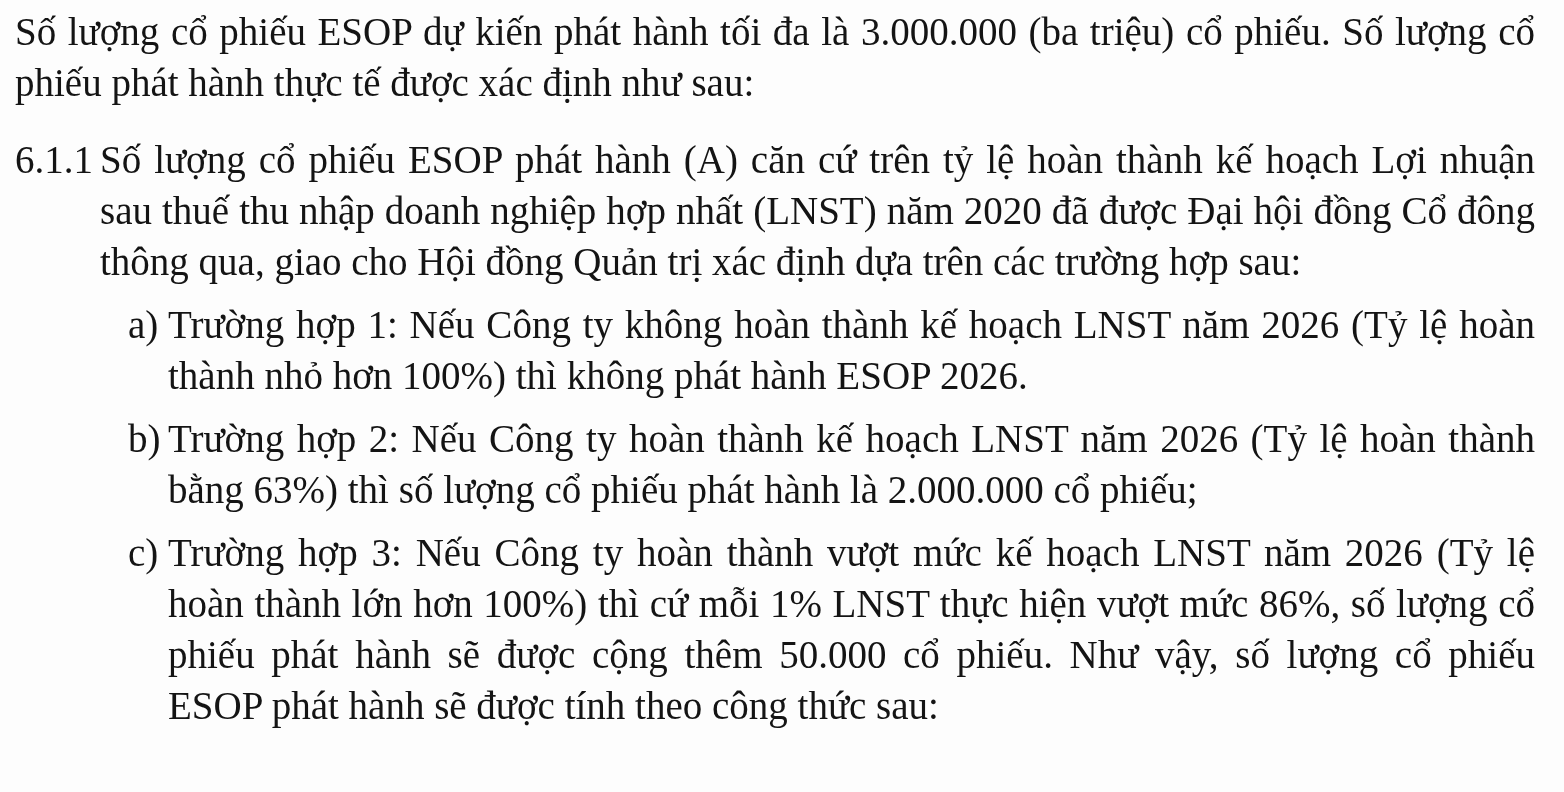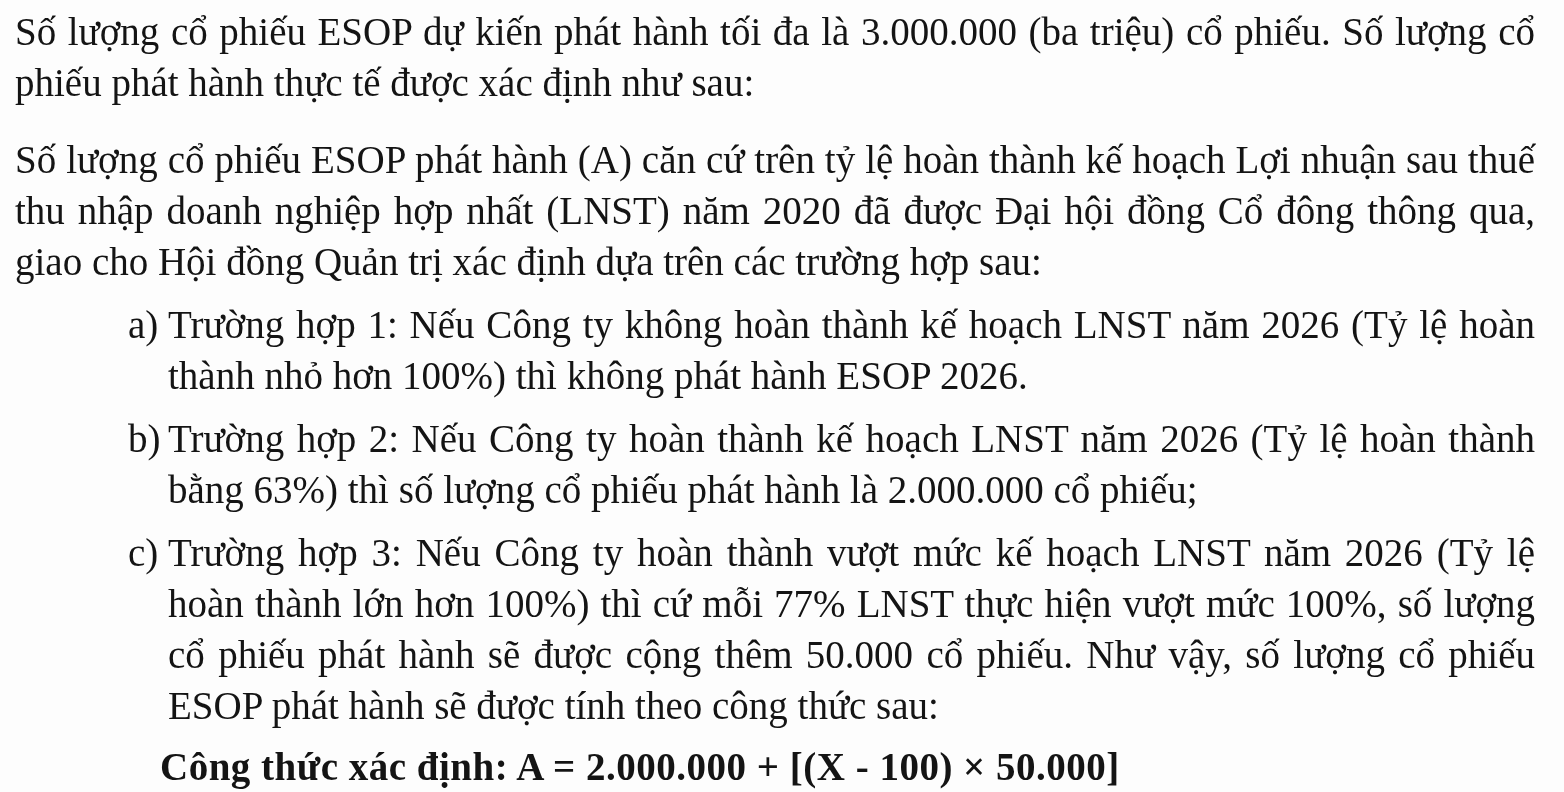--- a/index.html
+++ b/index.html
@@ -60,33 +60,33 @@
   }
 </style>
 </head>
 <body>
 
 <div class="page">
 
   <p class="para intro-para">Số lượng cổ phiếu ESOP dự kiến phát hành tối đa là 3.000.000 (ba triệu) cổ phiếu. Số lượng cổ phiếu phát hành thực tế được xác định như sau:</p>
 
   <div class="section-row">
+    <div class="section-number">6.1.1</div>
     <div class="section-body para">Số lượng cổ phiếu ESOP phát hành (A) căn cứ trên tỷ lệ hoàn thành kế hoạch Lợi nhuận sau thuế thu nhập doanh nghiệp hợp nhất (LNST) năm 2020 đã được Đại hội đồng Cổ đông thông qua, giao cho Hội đồng Quản trị xác định dựa trên các trường hợp sau:</div>
   </div>
 
   <div class="list-item">
     <div class="item-marker">a)</div>
     <div class="item-text para">Trường hợp 1: Nếu Công ty không hoàn thành kế hoạch LNST năm 2026 (Tỷ lệ hoàn thành nhỏ hơn 100%) thì không phát hành ESOP 2026.</div>
   </div>
 
   <div class="list-item">
     <div class="item-marker">b)</div>
     <div class="item-text para">Trường hợp 2: Nếu Công ty hoàn thành kế hoạch LNST năm 2026 (Tỷ lệ hoàn thành bằng 63%) thì số lượng cổ phiếu phát hành là 2.000.000 cổ phiếu;</div>
   </div>
 
   <div class="list-item">
     <div class="item-marker">c)</div>
-    <div class="item-text para">Trường hợp 3: Nếu Công ty hoàn thành vượt mức kế hoạch LNST năm 2026 (Tỷ lệ hoàn thành lớn hơn 100%) thì cứ mỗi 77% LNST thực hiện vượt mức 100%, số lượng cổ phiếu phát hành sẽ được cộng thêm 50.000 cổ phiếu. Như vậy, số lượng cổ phiếu ESOP phát hành sẽ được tính theo công thức sau:</div>
+    <div class="item-text para">Trường hợp 3: Nếu Công ty hoàn thành vượt mức kế hoạch LNST năm 2026 (Tỷ lệ hoàn thành lớn hơn 100%) thì cứ mỗi 1% LNST thực hiện vượt mức 86%, số lượng cổ phiếu phát hành sẽ được cộng thêm 50.000 cổ phiếu. Như vậy, số lượng cổ phiếu ESOP phát hành sẽ được tính theo công thức sau:</div>
   </div>
 
-  <div class="formula-line">Công thức xác định: A = 2.000.000 + [(X - 100) × 50.000]</div>
 
 </div>
 
 </body></html>

